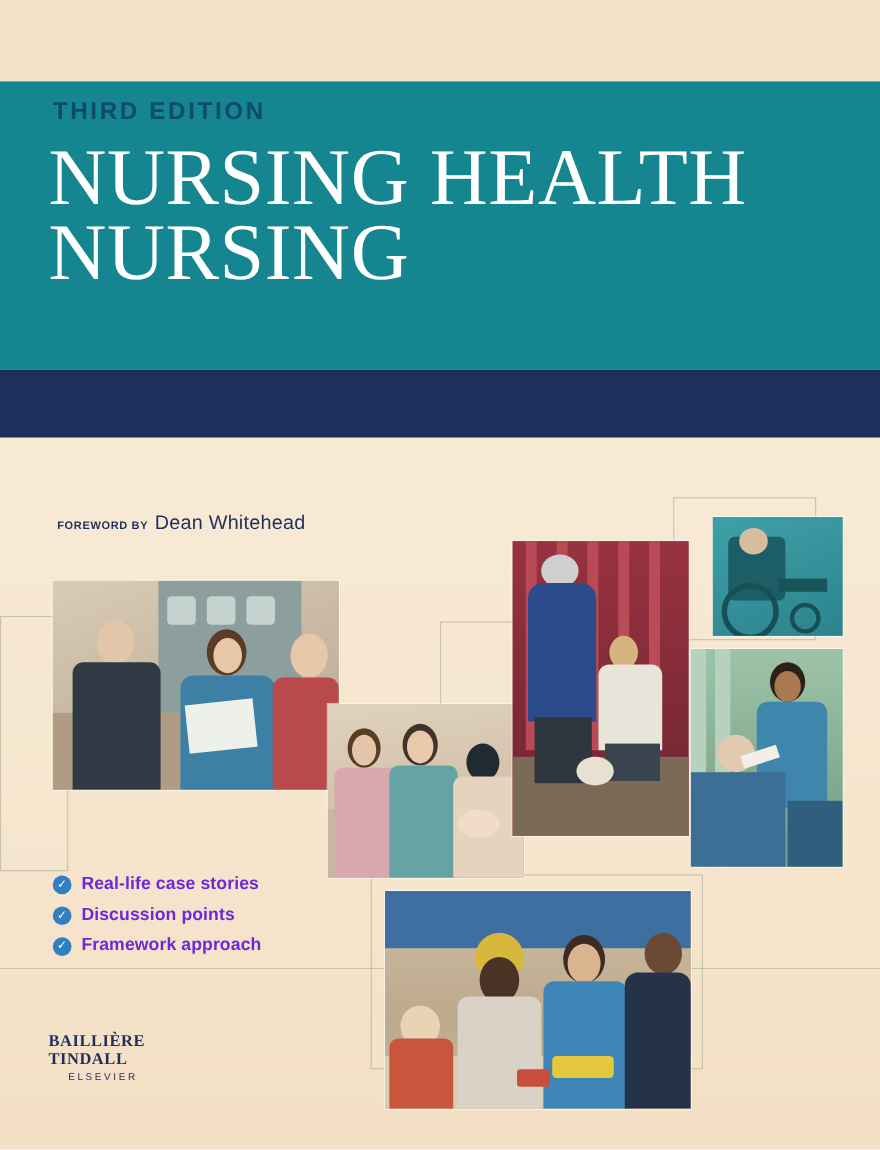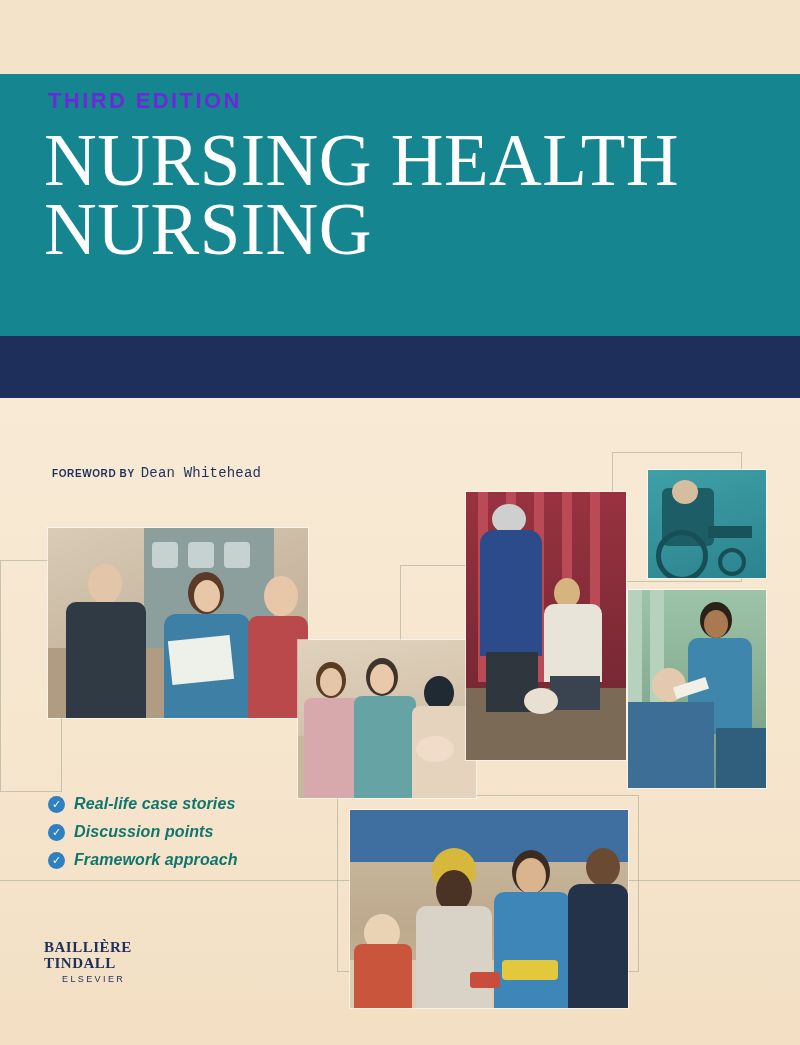--- a/index.html
+++ b/index.html
@@ -54,21 +54,21 @@
     position: absolute;
     border: 1px solid rgba(140, 150, 130, 0.45);
     background: rgba(255,255,255,0.04);
   }
 
   
   .edition {
     position: absolute;
     left: 48px;
     top: 88px;
-    color: #6d28d9;
+    color: #0c4a6e;
     font-size: 22px;
     font-weight: bold;
     letter-spacing: 2.4px;
     font-family: "Liberation Sans", sans-serif;
   }
 
   
   .title {
     position: absolute;
     left: 44px;
@@ -116,23 +116,22 @@
     align-items: baseline;
     color: #1e2f5c;
   }
   .foreword-label {
     font-size: 10px;
     letter-spacing: 0.6px;
     font-weight: bold;
     margin-right: 6px;
   }
   .foreword-name {
-    font-size: 14px;
+    font-size: 18px;
     letter-spacing: 0.2px;
-    font-family: Liberation Mono, monospace;
   }
 
   
   .features {
     position: absolute;
     left: 48px;
     top: 795px;
     width: 300px;
   }
   .feature {
@@ -145,25 +144,24 @@
     border-radius: 50%;
     background: #2f7fc1;
     color: #ffffff;
     font-size: 11px;
     line-height: 17px;
     text-align: center;
     margin-right: 9px;
     flex: none;
   }
   .feature .txt {
-    color: #0f766e;
+    color: #6d28d9;
     font-size: 16px;
     font-weight: bold;
     letter-spacing: 0.1px;
-    font-style: italic;
   }
 
   
   .publisher {
     position: absolute;
     left: 44px;
     top: 940px;
     color: #1e2f5c;
   }
   .pub-1, .pub-2 {

